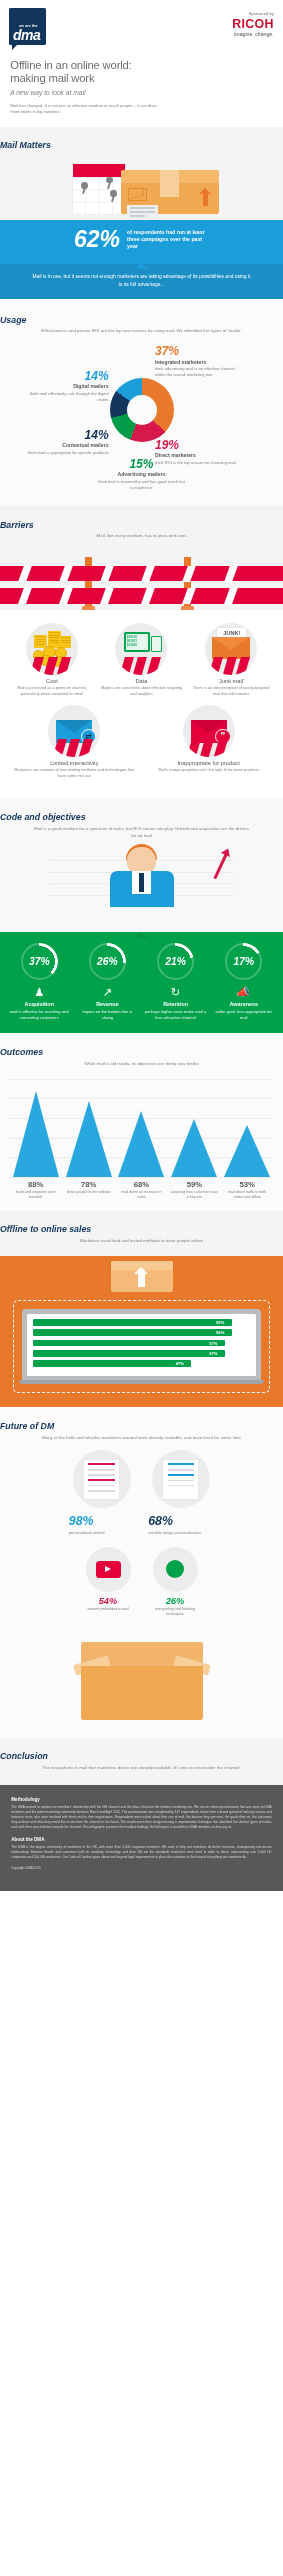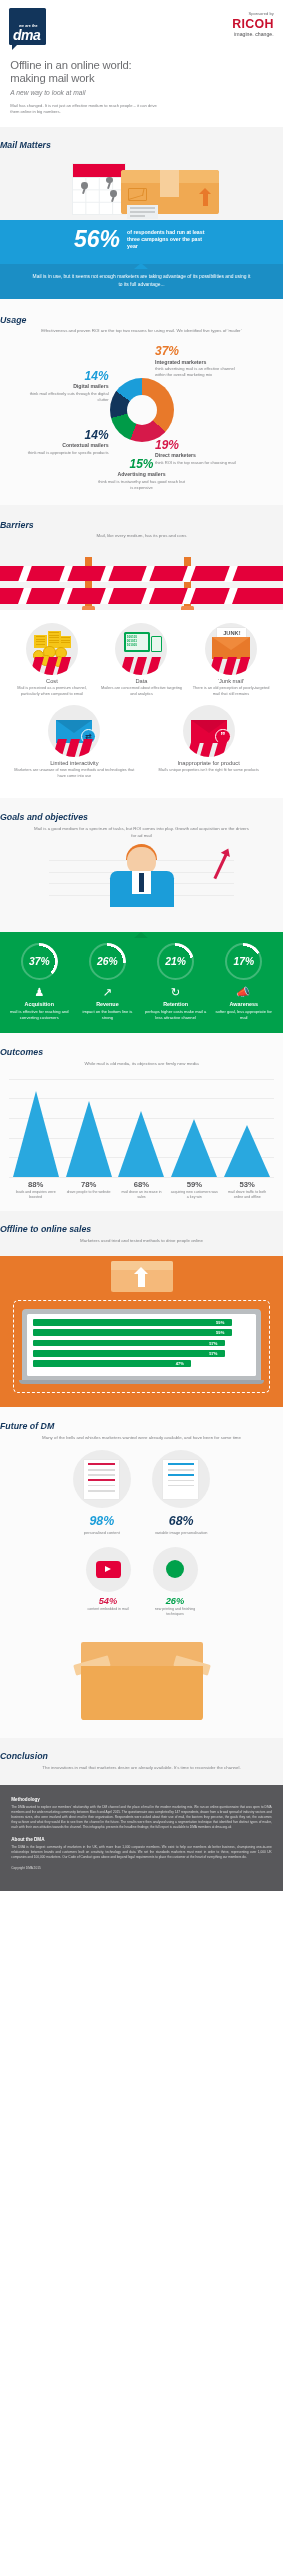--- a/index.html
+++ b/index.html
@@ -163,21 +163,21 @@
   .laptop { background:#b9bdc0; border-radius:4.1px 4.1px 0 0; padding:5.2px 5.2px 4.1px 5.2px; }
   .laptop-screen { background:#fff; border-radius:1.5px; padding:5.2px 6.2px; }
   .laptop-base { height:4.1px; background:#9fa4a8; border-radius:0 0 5.2px 5.2px; margin:0 -2.1px; }
   .brow { display:flex; align-items:center; margin-bottom:3.6px; }
   .bbar { height:6.7px; background:#00a14b; border-radius:1px; }
   .bval { font-size:4.1px; font-weight:bold; color:#fff; margin-left:-15.5px; width:15.5px; text-align:left; }
 
   
   .future { background:#fbfbfb; padding:14.4px 0 12.4px 0; }
   .fut-top { display:flex; justify-content:center; gap:13.4px; margin-top:9.3px; }
-  .fut-card { width:66px; text-align:center; }
+  .fut-card { width:66px; }
   .fut-circle { width:58px; height:58px; border-radius:50%; background:#ececec; margin:0 auto; position:relative; overflow:hidden; }
   .doc { position:absolute; left:11.3px; top:9.3px; width:35px; height:39px; background:#fff; box-shadow:0 0 0 0.5px #e3e3e3; }
   .doc i { display:block; height:2.1px; background:#d6194a; margin:3.6px 4.1px; }
   .doc i.blue { background:#1b9dd9; }
   .doc i.sm { height:1.5px; background:#dcdcdc; }
   .fut-pct { font-size:12.4px; font-weight:bold; font-style:italic; color:#1b9dd9; margin-top:5.2px; }
   .fut-pct.navy { color:#12355b; }
   .fut-desc { font-size:3.9px; color:#808285; line-height:1.45; margin-top:2.1px; }
   .fut-bot { display:flex; justify-content:center; gap:9px; margin-top:11.3px; }
   .fut-sm { width:58px; text-align:center; }
@@ -250,21 +250,21 @@
         <div class="mm-env"></div>
         <div class="mm-label">
             <i></i>
             <i></i>
             <i style="width:14.4px;"></i>
           </div>
         <div class="mm-arrow"></div>
       </div>
     </div>
     <div class="mm-stat">
-      <div class="mm-pct">56%</div>
+      <div class="mm-pct">62%</div>
       <div class="mm-stat-text">of respondents had run at least three campaigns over the past year</div>
     </div>
     <div class="mm-quote">
       <div class="notch-up"></div>
       <div class="mm-quote-txt">Mail is in use, but it seems not enough marketers are taking advantage of its possibilities and using it to its full advantage...</div>
     </div>
   </div>
 
   <div class="usage">
     <div class="sec-title">Usage</div>
@@ -422,21 +422,21 @@
               <i style="left:29px;"></i>
             </div>
         </div>
         <div class="btitle">Inappropriate for product</div>
         <div class="bdesc">Mail’s unique properties isn’t the right fit for some products</div>
       </div>
     </div>
   </div>
 
   <div class="goals">
-    <div class="sec-title">Goals and objectives</div>
+    <div class="sec-title">Code and objectives</div>
     <div class="sec-sub">Mail is a good medium for a spectrum of tasks, but ROI comes into play. Growth and acquisition are the drivers for ad mail</div>
     <div class="goal-art">
       <div class="goal-lines">
           <i></i>
           <i></i>
           <i></i>
           <i></i>
         </div>
       <div class="goal-arrow"></div>
       <div class="person-hair"></div>

